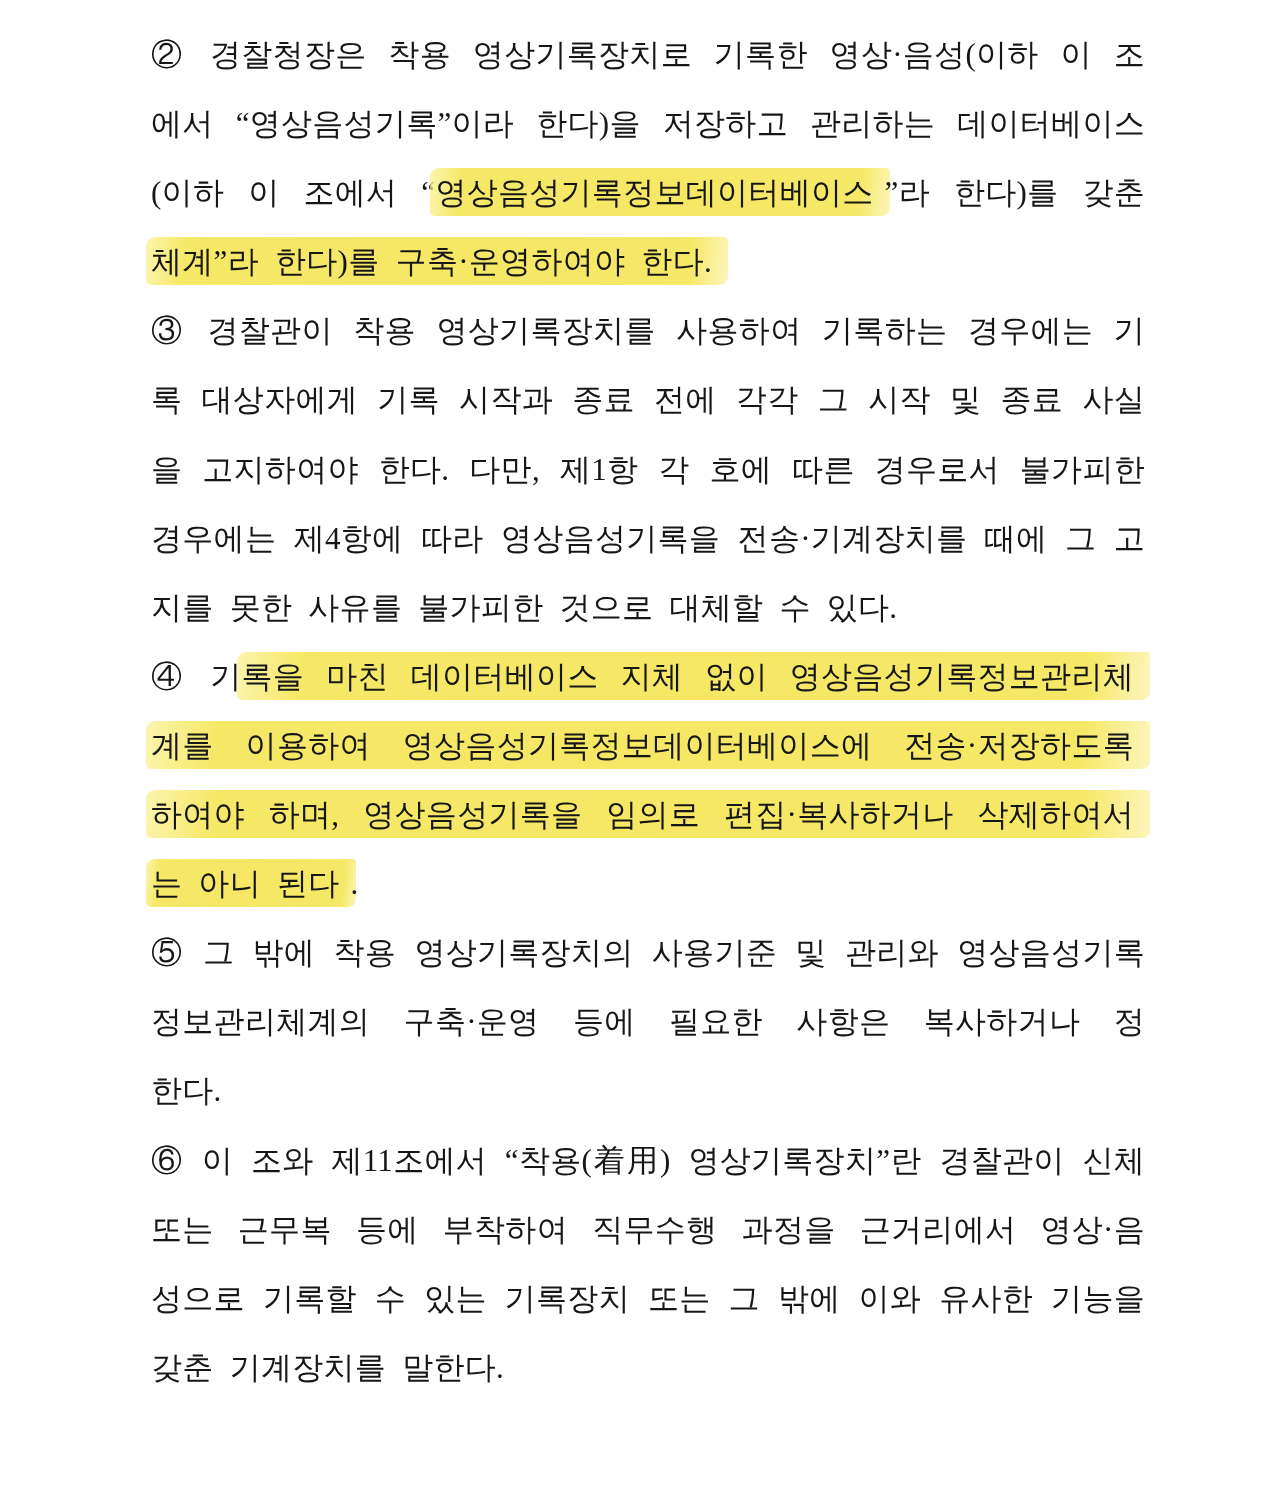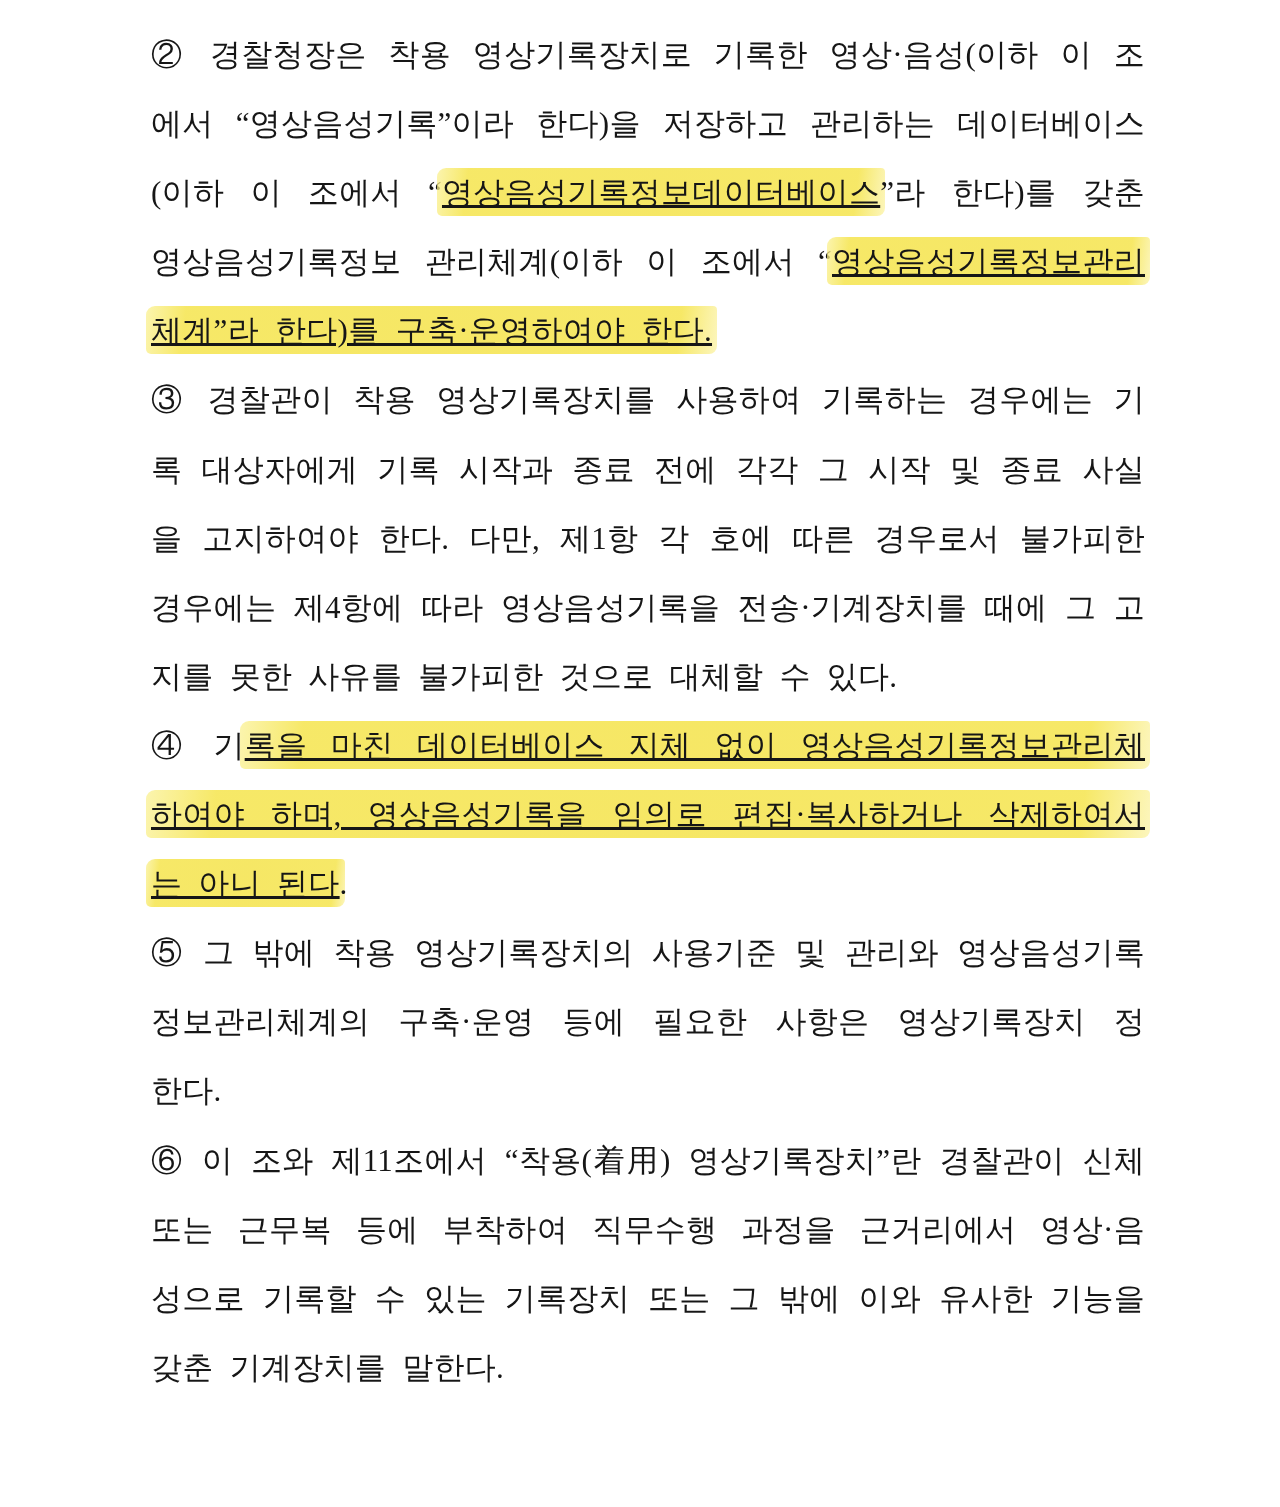--- a/index.html
+++ b/index.html
@@ -39,47 +39,46 @@
     text-align-last: left;
   }
   .seg { background: transparent; }
   .hl {
     background: linear-gradient(97deg,
       rgba(250,240,140,0.70) 0%,
       rgba(246,231,95,0.95) 7%,
       rgba(245,229,88,0.92) 50%,
       rgba(246,231,95,0.95) 93%,
       rgba(251,242,160,0.70) 100%);
-    padding: 7px 5px 6px 5px;
+    padding: 7px 16px 6px 5px;
     margin: 4px -5px;
     border-radius: 9px 4px 8px 5px;
     box-decoration-break: clone;
-    text-decoration: underline;
     -webkit-box-decoration-break: clone;
   }
 </style>
 </head>
 <body>
 
 <div class="page">
   <div class="doc">
       <div class="line align-justify"><span class="seg">② 경찰청장은 착용 영상기록장치로 기록한 영상·음성(이하 이 조</span></div>
       <div class="line align-justify"><span class="seg">에서 “영상음성기록”이라 한다)을 저장하고 관리하는 데이터베이스</span></div>
       <div class="line align-justify"><span class="seg">(이하 이 조에서 “</span><span class="seg hl">영상음성기록정보데이터베이스</span><span class="seg">”라 한다)를 갖춘</span></div>
-      <div class="line align-justify"><span class="seg">영상음성기록정보 관리체계(이하 이 조에서 “</span><span class="seg hl">영상음성기록정보관리</span></div>
       <div class="line align-left"><span class="seg hl">체계”라 한다)를 구축·운영하여야 한다.</span></div>
       <div class="line align-justify"><span class="seg">③ 경찰관이 착용 영상기록장치를 사용하여 기록하는 경우에는 기</span></div>
       <div class="line align-justify"><span class="seg">록 대상자에게 기록 시작과 종료 전에 각각 그 시작 및 종료 사실</span></div>
       <div class="line align-justify"><span class="seg">을 고지하여야 한다. 다만, 제1항 각 호에 따른 경우로서 불가피한</span></div>
       <div class="line align-justify"><span class="seg">경우에는 제4항에 따라 영상음성기록을 전송·기계장치를 때에 그 고</span></div>
       <div class="line align-left"><span class="seg">지를 못한 사유를 불가피한 것으로 대체할 수 있다.</span></div>
       <div class="line align-justify"><span class="seg">④ 기</span><span class="seg hl">록을 마친 데이터베이스 지체 없이 영상음성기록정보관리체</span></div>
+      <div class="line align-justify"><span class="seg hl">계를 이용하여 영상음성기록정보데이터베이스에 전송·저장하도록</span></div>
       <div class="line align-justify"><span class="seg hl">하여야 하며, 영상음성기록을 임의로 편집·복사하거나 삭제하여서</span></div>
       <div class="line align-left"><span class="seg hl">는 아니 된다</span><span class="seg">.</span></div>
       <div class="line align-justify"><span class="seg">⑤ 그 밖에 착용 영상기록장치의 사용기준 및 관리와 영상음성기록</span></div>
-      <div class="line align-justify"><span class="seg">정보관리체계의  구축·운영 등에 필요한 사항은 영상기록장치 정</span></div>
+      <div class="line align-justify"><span class="seg">정보관리체계의  구축·운영 등에 필요한 사항은 복사하거나 정</span></div>
       <div class="line align-left"><span class="seg">한다.</span></div>
       <div class="line align-justify"><span class="seg">⑥ 이 조와 제11조에서 “착용(着用) 영상기록장치”란 경찰관이 신체</span></div>
       <div class="line align-justify"><span class="seg">또는 근무복 등에 부착하여 직무수행 과정을 근거리에서 영상·음</span></div>
       <div class="line align-justify"><span class="seg">성으로 기록할 수 있는 기록장치 또는 그 밖에 이와 유사한 기능을</span></div>
       <div class="line align-left"><span class="seg">갖춘 기계장치를 말한다.</span></div>
     </div>
 </div>
 
 </body></html>

